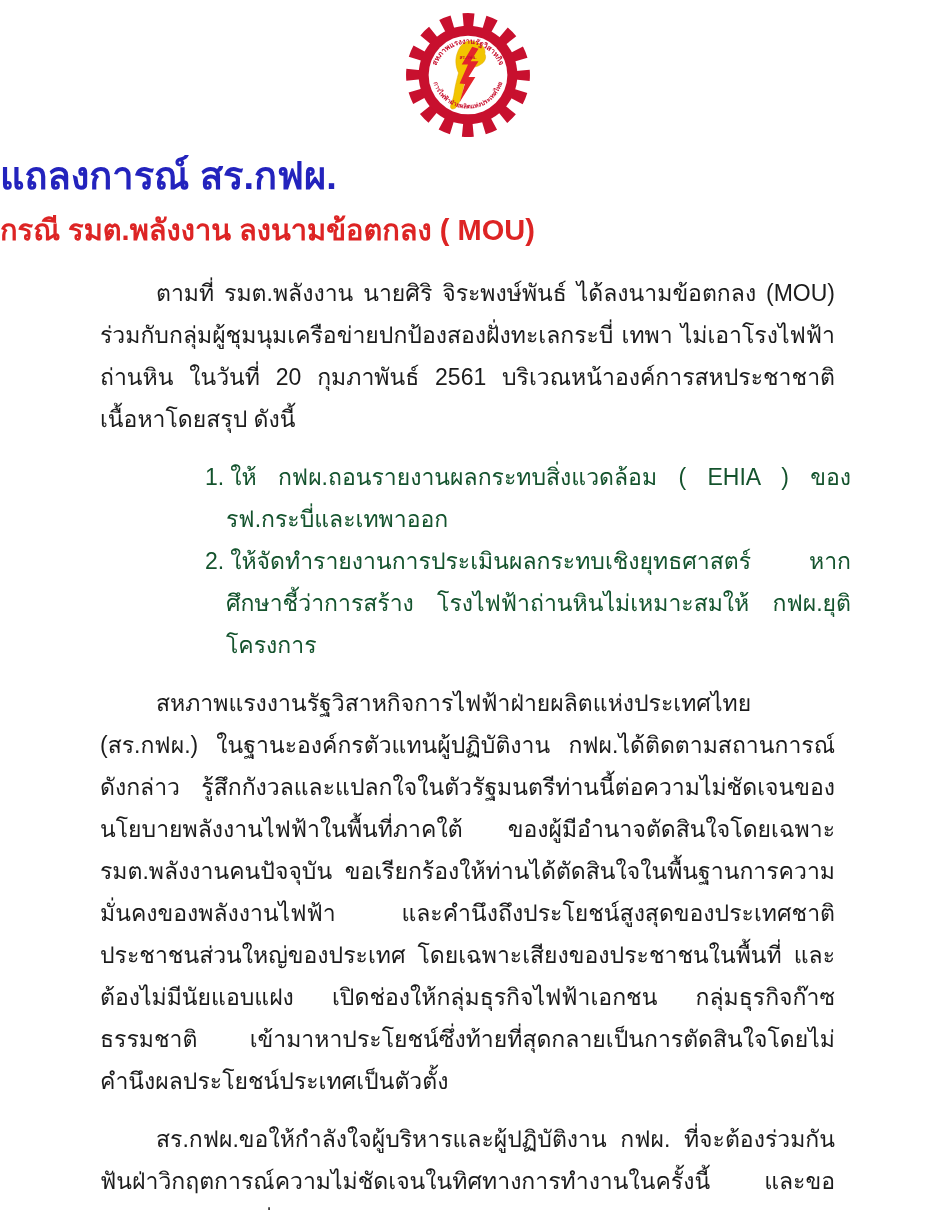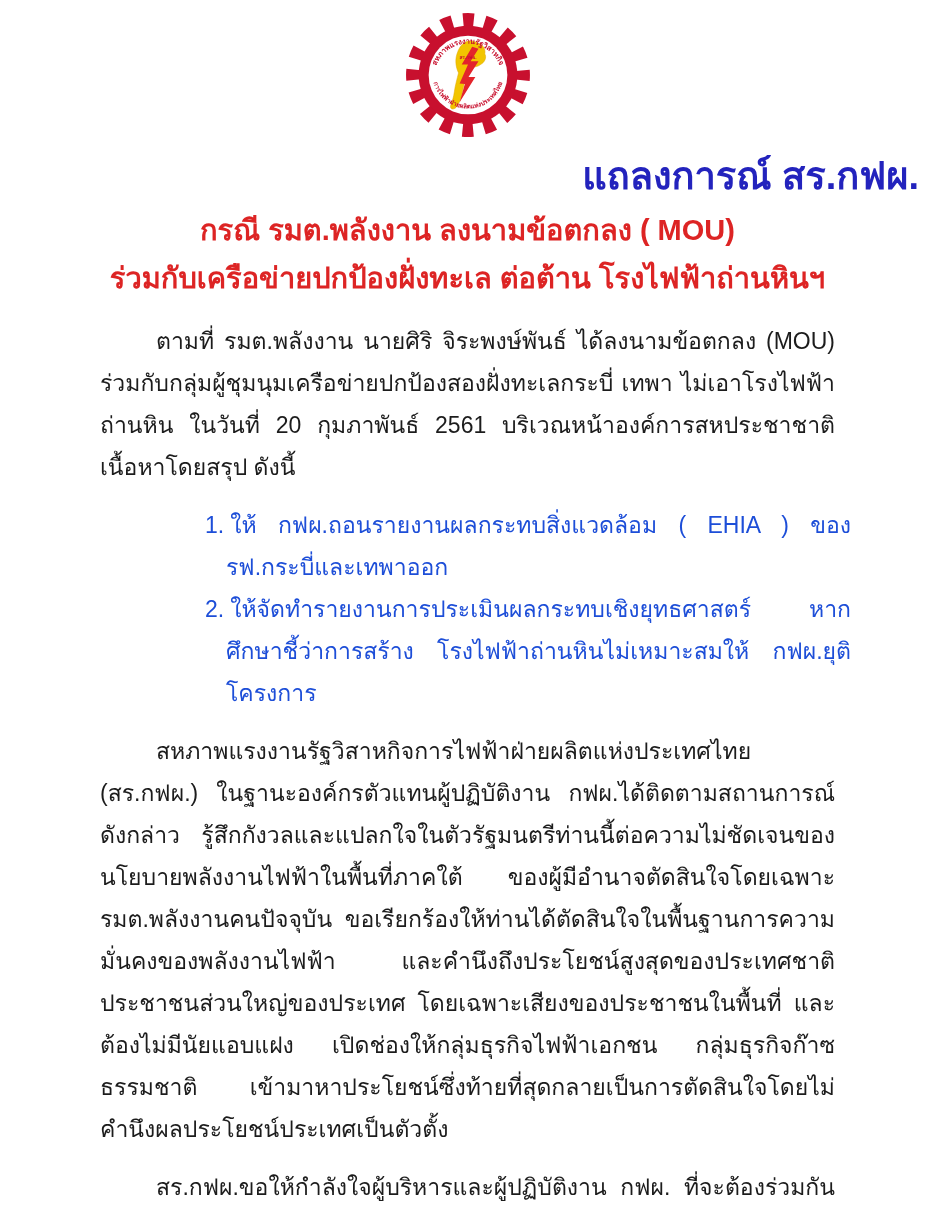--- a/index.html
+++ b/index.html
@@ -11,29 +11,28 @@
     overflow: hidden;
   }
   .page { position: relative; width: 935px; height: 1210px; background: #fff; }
   .content { padding: 0 84px; }
 
   .logo-wrap { text-align: center; padding-top: 12px; height: 128px; }
   .logo-wrap svg { display: inline-block; }
 
   .title {
     margin: 14px 16px 0 0;
-    text-align: right;
+    text-align: left;
     font-size: 38px;
     font-weight: bold;
     color: #2323bd;
     line-height: 1.2;
   }
   .subtitle {
     margin: 12px 0 0 0;
-    text-align: center;
     font-size: 29px;
     font-weight: bold;
     color: #dd2424;
     line-height: 1.25;
   }
 
   .body-block { margin-top: 24px; }
   .para {
     margin: 16px;
     font-size: 23px;
@@ -42,21 +41,21 @@
     text-indent: 56px;
     color: #1c1c1c;
   }
   .list { margin: 0; }
   .list-row {
     font-size: 23px;
     line-height: 42px;
     padding-left: 142px;
     text-indent: -21px;
     text-align: justify;
-    color: #1d4ed8;
+    color: #14532d;
   }
   .list-num { padding-right: 6px; }
 </style>
 </head>
 <body>
 
 <div class="page">
 
   <div class="logo-wrap">
     <svg viewBox="0 0 120 120" width="126" height="126">
@@ -88,21 +87,20 @@
       <text font-size="6" font-weight="bold" fill="#c8102e">
         <textPath href="#arcBot" startOffset="50%" text-anchor="middle">การไฟฟ้าฝ่ายผลิตแห่งประเทศไทย</textPath>
       </text>
 
       <text x="60" y="45" font-size="4.5" font-weight="bold" fill="#c8102e" text-anchor="middle">สร.กฟผ.</text>
     </svg>
   </div>
 
   <h1 class="title">แถลงการณ์ สร.กฟผ.</h1>
   <h2 class="subtitle">กรณี รมต.พลังงาน ลงนามข้อตกลง ( MOU)</h2>
-  <h2 class="subtitle">ร่วมกับเครือข่ายปกป้องฝั่งทะเล ต่อต้าน โรงไฟฟ้าถ่านหินฯ</h2>
 
   <div class="content">
     <div class="body-block">
       <p class="para">ตามที่ รมต.พลังงาน นายศิริ  จิระพงษ์พันธ์  ได้ลงนามข้อตกลง (MOU) ร่วมกับกลุ่มผู้ชุมนุมเครือข่ายปกป้องสองฝั่งทะเลกระบี่ เทพา ไม่เอาโรงไฟฟ้าถ่านหิน ในวันที่ 20 กุมภาพันธ์ 2561 บริเวณหน้าองค์การสหประชาชาติ เนื้อหาโดยสรุป ดังนี้</p>
 
       <div class="list">
         <div class="list-row">
           <span class="list-num">1.</span><span>ให้ กฟผ.ถอนรายงานผลกระทบสิ่งแวดล้อม ( EHIA ) ของรฟ.กระบี่และเทพาออก</span>
         </div>
         <div class="list-row">

